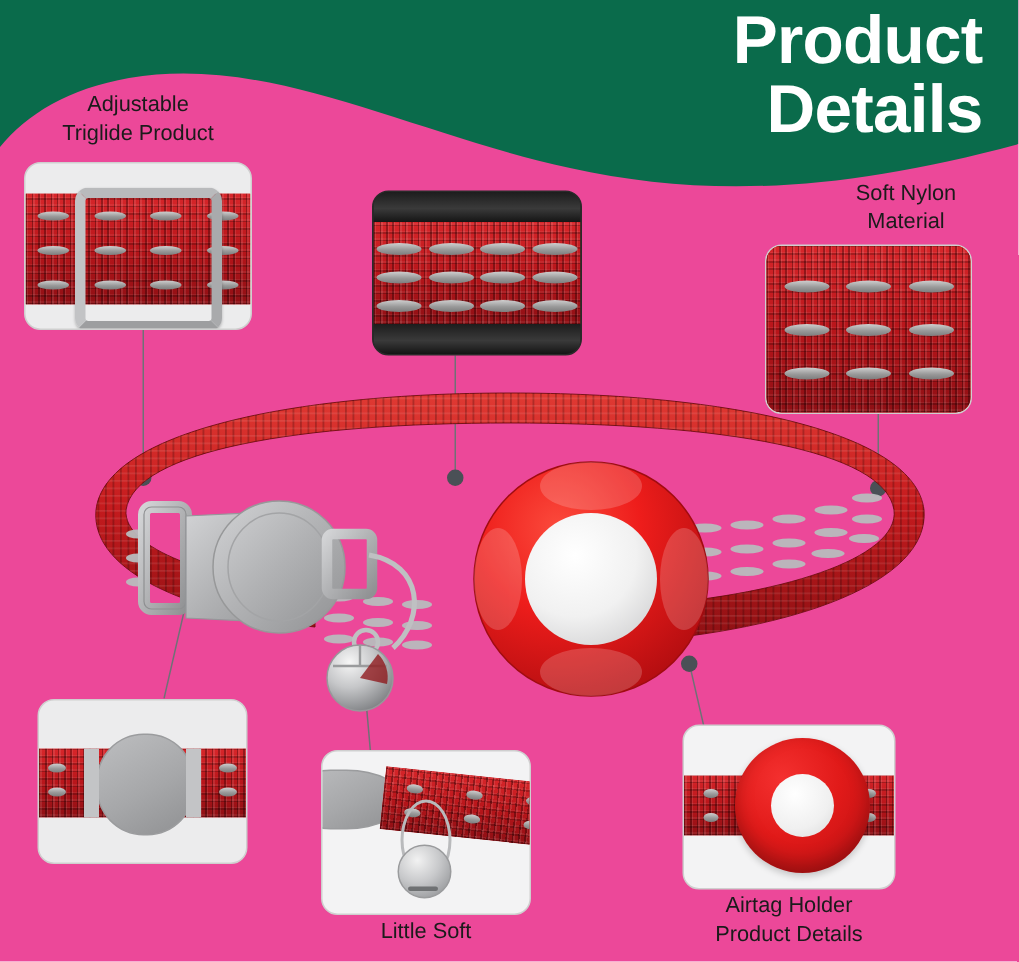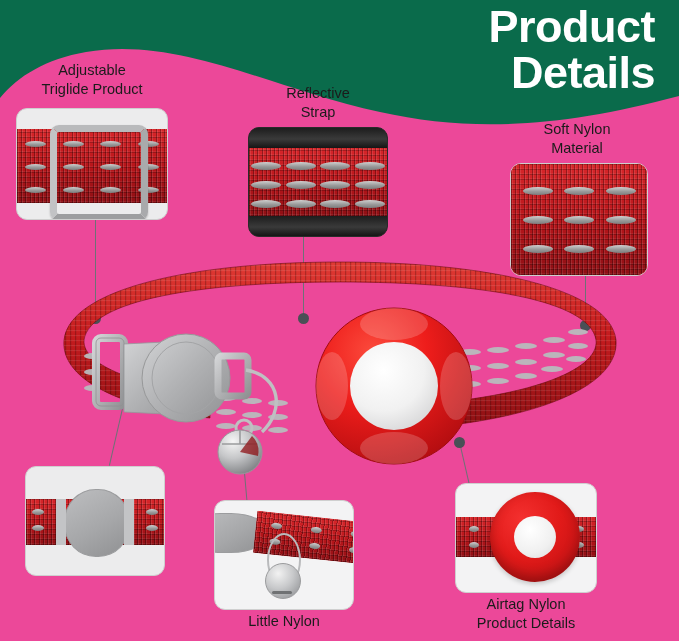--- a/index.html
+++ b/index.html
@@ -164,26 +164,24 @@
                C560,128 470,132 380,112
                C270,88 180,36 86,52
                C46,59 18,76 0,98 Z" fill="#0a6b4b"></path>
     </svg>
     <div class="banner-title">Product
 Details</div>
   </div>
 
   <div class="label" style="left:12px; top:61px; width:160px;">Adjustable
 Triglide Product</div>
-  <div class="label" style="left:248px; top:84px; width:140px;">Reflective
-Strap</div>
-  <div class="label" style="left:506px; top:120px; width:142px;">Soft Nylon
+  <div class="label" style="left:533px; top:120px; width:142px;">Soft Nylon
 Material</div>
-  <div class="label" style="left:212px; top:612px; width:144px;">Little Nylon</div>
-  <div class="label" style="left:450px; top:595px; width:152px;">Airtag Nylon
+  <div class="label" style="left:212px; top:612px; width:144px;">Little Soft</div>
+  <div class="label" style="left:450px; top:595px; width:152px;">Airtag Holder
 Product Details</div>
 
   <div class="connector" style="left:95px;  top:220px; height:98px;"></div>
   <div class="dot" style="left:90px;  top:313px; width:11px; height:11px;"></div>
 
   <div class="connector" style="left:303px; top:237px; height:81px;"></div>
   <div class="dot" style="left:298px; top:313px; width:11px; height:11px;"></div>
 
   <div class="connector" style="left:585px; top:276px; height:49px;"></div>
   <div class="dot" style="left:580px; top:320px; width:11px; height:11px;"></div>

